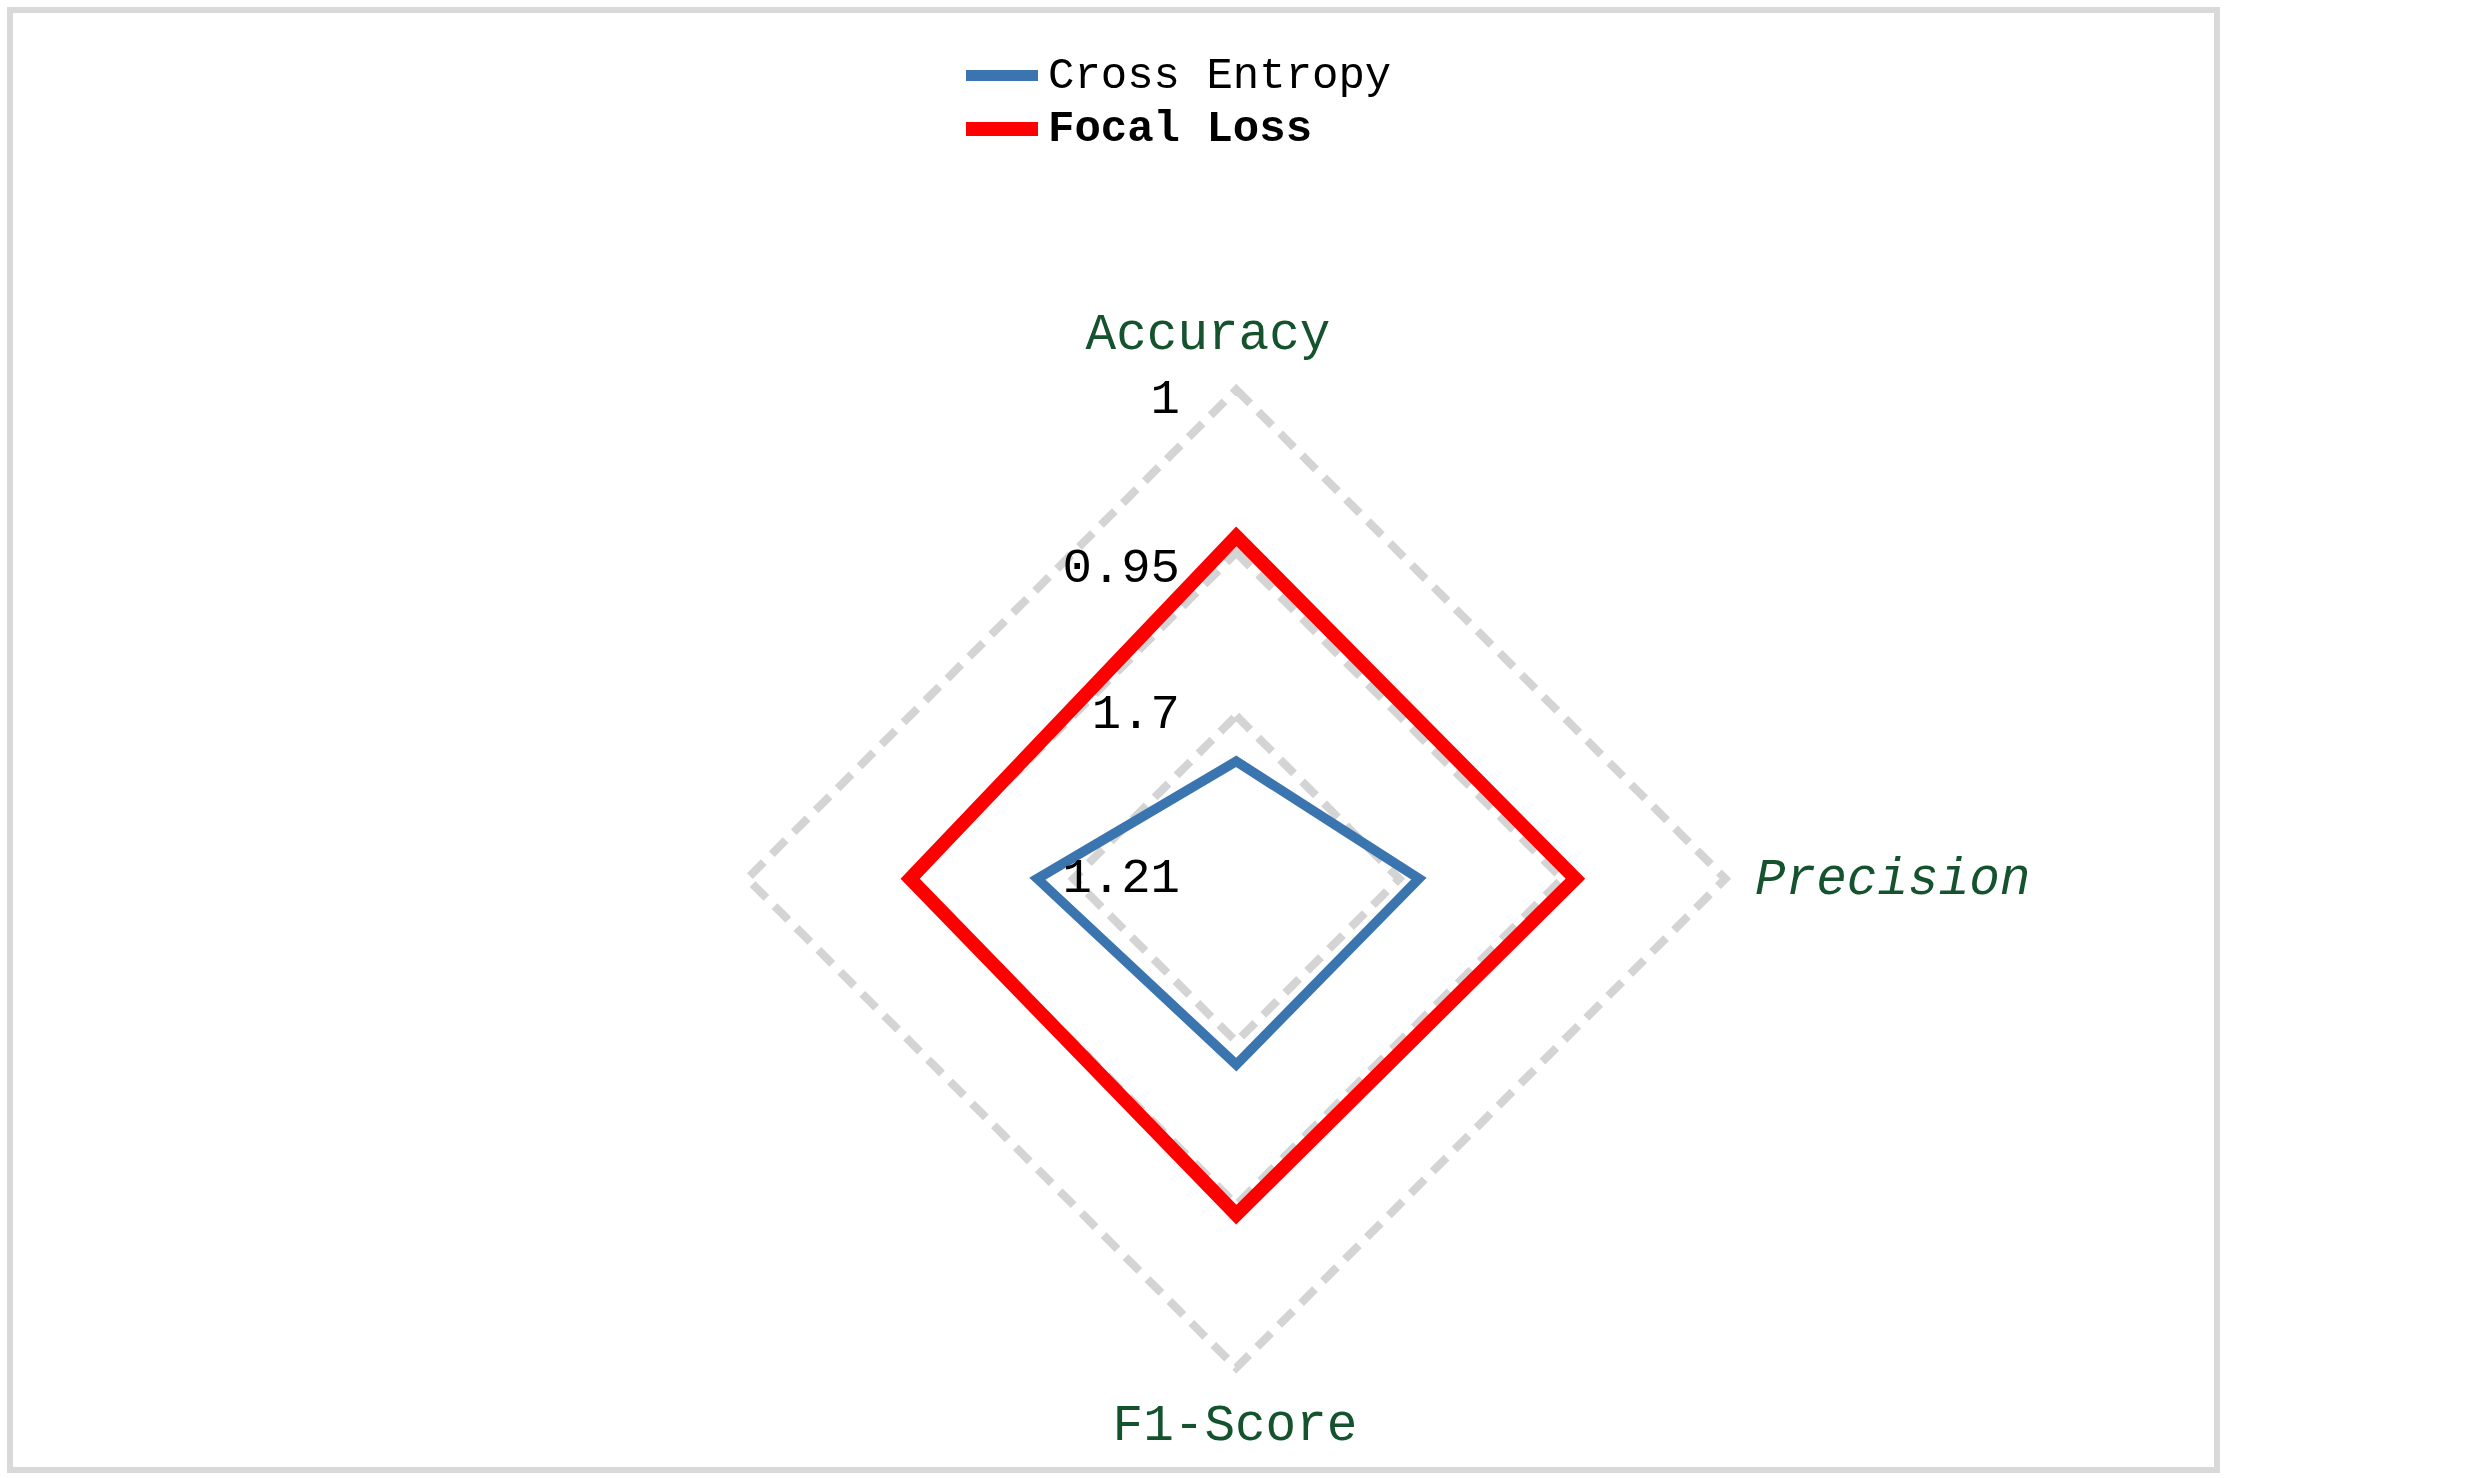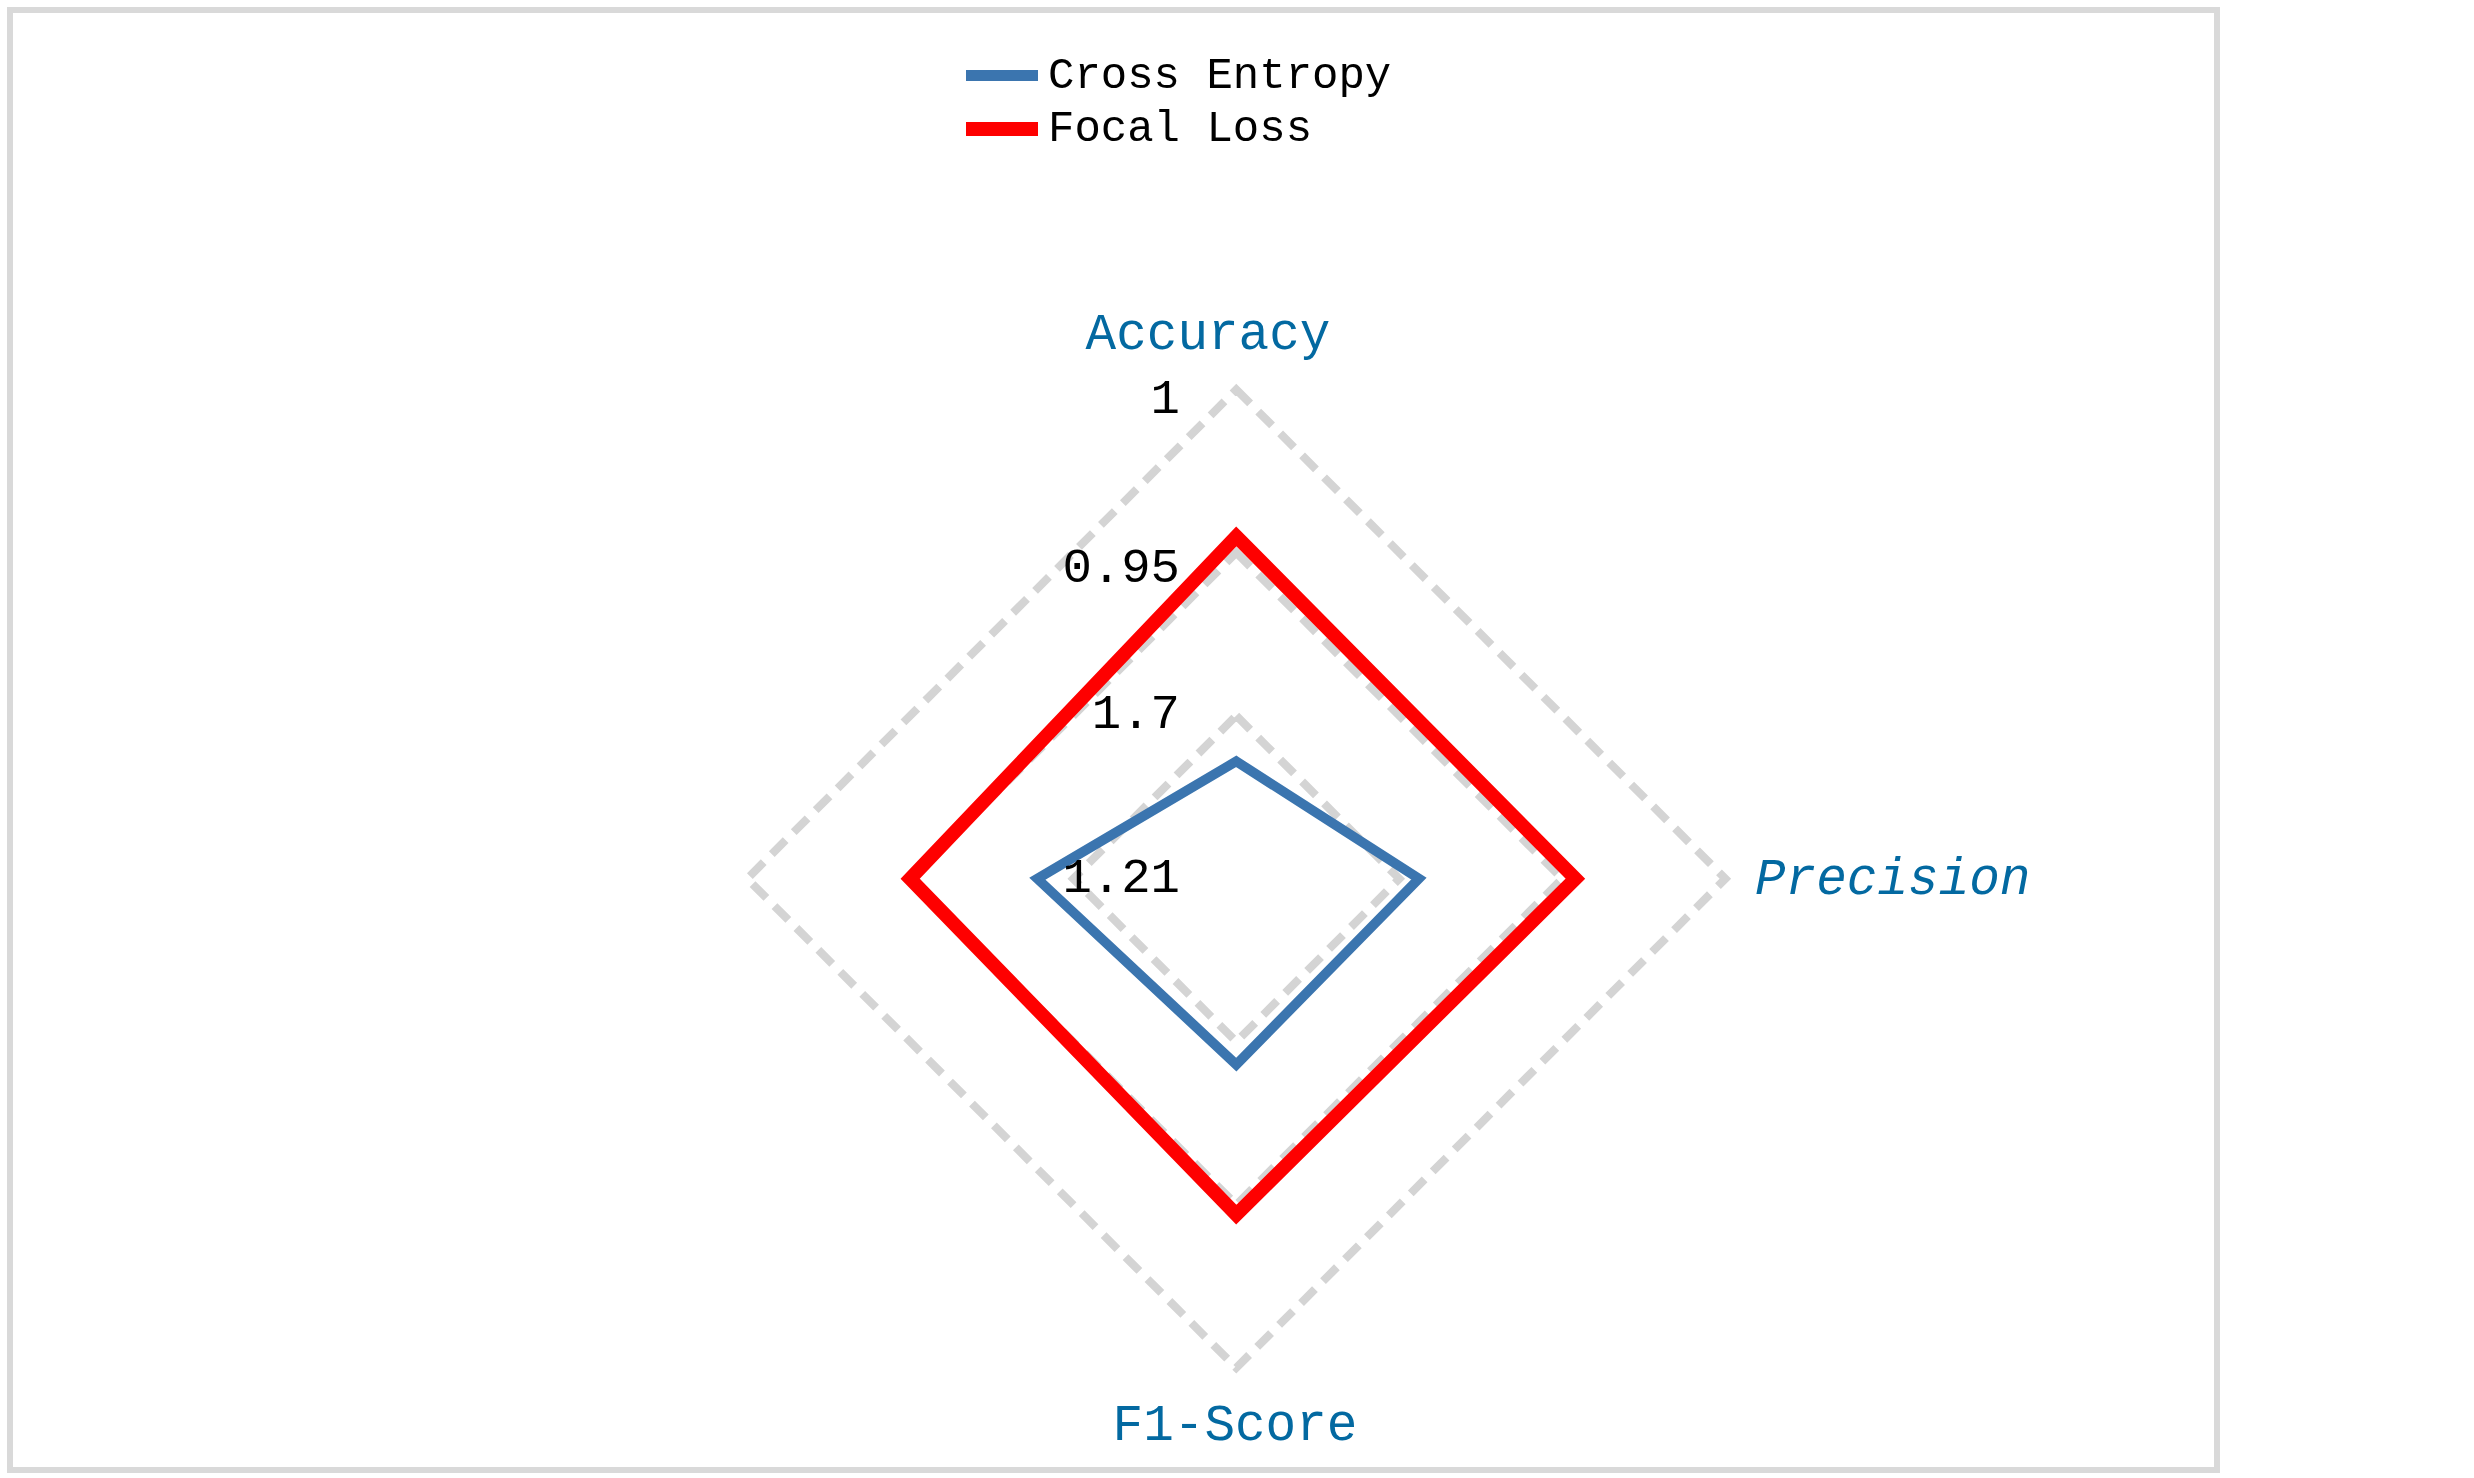--- a/index.html
+++ b/index.html
@@ -36,26 +36,26 @@
   #legend-swatch-1 { top: 122px; height: 14px; }
   .legend-label {
     position: absolute;
     left: 1048px;
     font-size: 44px;
     line-height: 51px;
     color: #000000;
     white-space: nowrap;
   }
   #legend-label-0 { top: 51px; }
-  #legend-label-1 { top: 104px; }
+  #legend-label-1 { top: 104px; font-weight: bold; }
   .axis-label {
     position: absolute;
     font-size: 51px;
     line-height: 57px;
-    color: #0369a1;
+    color: #14532d;
     white-space: nowrap;
   }
   #axis-label-0 { left: 963px; top: 307px;  width: 490px; text-align: center; }
   #axis-label-1 { left: 1755px; top: 852px; width: 572px; text-align: left; font-style: italic; }
   #axis-label-3 { left: 314px;  top: 852px; width: 408px; text-align: right; }
   #axis-label-2 { left: 990px; top: 1398px; width: 490px; text-align: center; }
   .tick-label {
     position: absolute;
     left: 935px;
     width: 245px;

